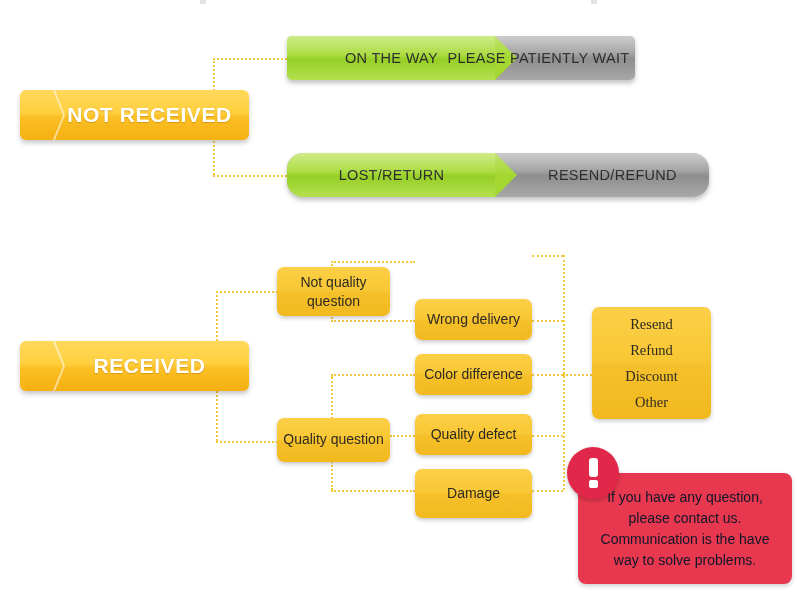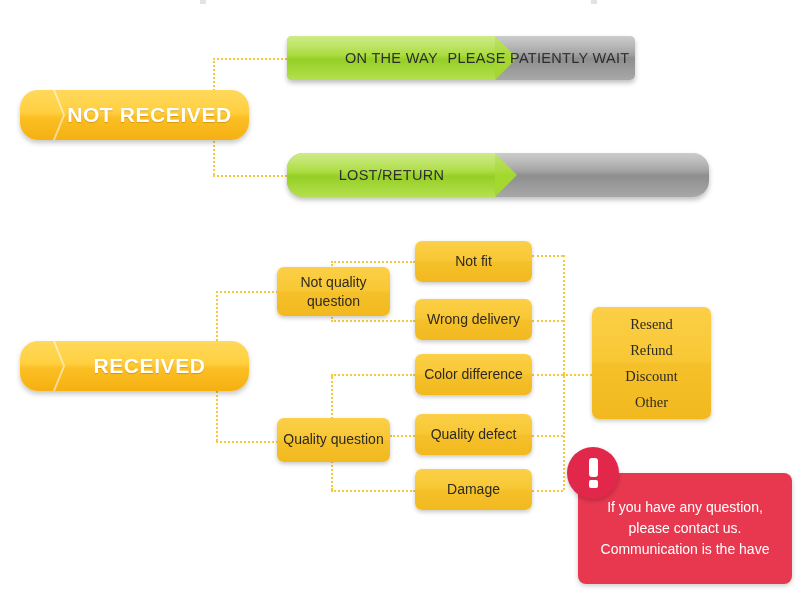--- a/index.html
+++ b/index.html
@@ -34,21 +34,21 @@
     border-left: 2px dotted #f6c83c;
   }
 
   
   .status-pill {
     position: absolute;
     z-index: 3;
     display: flex;
     align-items: center;
     justify-content: center;
-    border-radius: 18px;
+    border-radius: 6px;
     background: linear-gradient(to bottom,
         #ffd95c 0%, #ffcf3f 45%, #fbbf24 55%, #f5b011 100%);
     box-shadow: 0 3px 5px rgba(0,0,0,0.22);
     overflow: hidden;
   }
   .status-pill .chev {
     position: absolute;
     left: 22px; top: 0; bottom: 0;
     width: 22px;
     pointer-events: none;
@@ -166,21 +166,21 @@
     font-family: Liberation Serif, serif;
   }
 
   
   .notice {
     position: absolute;
     z-index: 3;
     border-radius: 8px;
     background: #e8384f;
     box-shadow: 0 2px 5px rgba(0,0,0,0.20);
-    color: #ffffff;
+    color: #0f172a;
     font-size: 14px;
     line-height: 1.5;
     text-align: center;
     display: flex;
     align-items: center;
     justify-content: center;
     padding: 10px 14px;
   }
   .notice-badge {
     position: absolute;
@@ -244,20 +244,21 @@
   <div class="arrow-bar" style="left:287px; top:36px; width:348px;">
     <div class="seg-green" style="width:209px;"></div>
     <div class="seg-label label-left" style="left:0; width:209px;">ON THE WAY</div>
     <div class="seg-label label-right" style="right:0; width:193px;">PLEASE PATIENTLY WAIT</div>
     <div class="gloss"></div>
   </div>
 
   <div class="arrow-bar" style="left:287px; top:153px; width:422px;border-radius:16px;">
     <div class="seg-green" style="width:209px;"></div>
     <div class="seg-label label-left" style="left:0; width:209px;">LOST/RETURN</div>
+    <div class="seg-label label-right" style="right:0; width:193px;">RESEND/REFUND</div>
     <div class="gloss"></div>
   </div>
 
   <div class="conn-v" style="left:216px; top:291px; height:150px;"></div>
   <div class="conn-h" style="left:216px; top:291px; width:62px;"></div>
   <div class="conn-h" style="left:216px; top:441px; width:62px;"></div>
 
   <div class="status-pill" style="left:20px; top:341px; width:229px; height:50px;">
     <span class="chev"></span>
     <span class="pill-label">RECEIVED</span>
@@ -283,33 +284,30 @@
 
   <div class="node" style="left:277px; top:418px; width:113px; height:44px;">
     <span>Quality question</span>
   </div>
 
   <div class="conn-v" style="left:331px; top:374px; height:48px;"></div>
   <div class="conn-v" style="left:331px; top:458px; height:32px;"></div>
   <div class="conn-h" style="left:390px; top:435px; width:25px;"></div>
   <div class="conn-h" style="left:331px; top:490px; width:84px;"></div>
 
-  <div class="node" style="left:415px; top:241px; width:117px; height:41px;">
-    <span>Not fit</span>
-  </div>
   <div class="node" style="left:415px; top:299px; width:117px; height:41px;">
     <span>Wrong delivery</span>
   </div>
   <div class="node" style="left:415px; top:354px; width:117px; height:41px;">
     <span>Color difference</span>
   </div>
   <div class="node" style="left:415px; top:414px; width:117px; height:41px;">
     <span>Quality defect</span>
   </div>
-  <div class="node" style="left:415px; top:469px; width:117px; height:41px;">
+  <div class="node" style="left:415px; top:469px; width:117px; height:49px;">
     <span>Damage</span>
   </div>
 
   <div class="conn-h" style="left:532px; top:255px; width:31px;"></div>
   <div class="conn-h" style="left:532px; top:320px; width:31px;"></div>
   <div class="conn-h" style="left:532px; top:374px; width:31px;"></div>
   <div class="conn-h" style="left:532px; top:435px; width:31px;"></div>
   <div class="conn-h" style="left:532px; top:490px; width:31px;"></div>
   <div class="conn-v" style="left:563px; top:255px; height:235px;"></div>
   <div class="conn-h" style="left:563px; top:374px; width:29px;"></div>
@@ -322,16 +320,17 @@
   </div>
 
   <div class="notice-badge" style="left:567px; top:447px;">
     <span class="bang"></span>
   </div>
   <div class="notice" style="left:578px; top:473px; width:214px; height:111px;">
     <span>
       <span>If you have any question,</span><br>
       <span>please contact us.</span><br>
       <span>Communication is the have</span><br>
+      <span>way to solve problems.</span>
     </span>
   </div>
 
 </div>
 
 </body></html>

